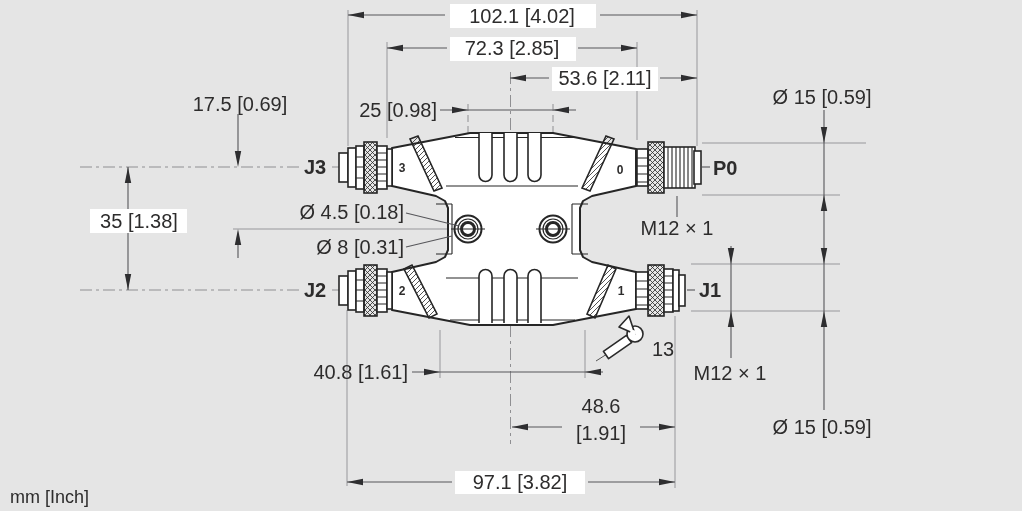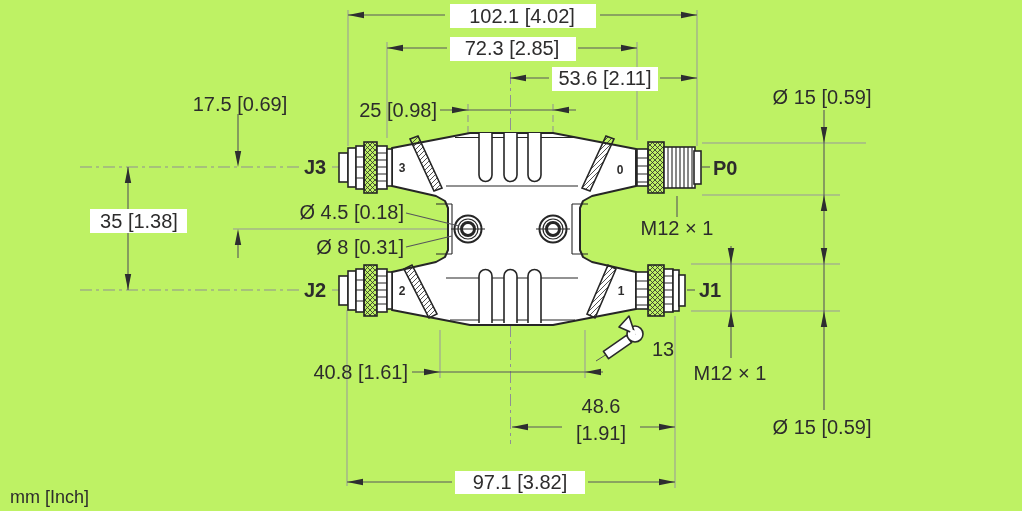--- a/index.html
+++ b/index.html
@@ -1,16 +1,16 @@
 <!DOCTYPE html>
 <html><head>
 <meta charset="utf-8">
 <style>
   html,body{margin:0;padding:0;background:#ffffff;}
-  .stage{position:relative;width:1022px;height:511px;background:#bef264;overflow:hidden;
+  .stage{position:relative;width:1022px;height:511px;background:#e5e5e5;overflow:hidden;
          font-family:"Liberation Sans",sans-serif;text-align:right;}
   svg{position:absolute;left:0;top:0;}
   text{fill:#2d2c2c;font-family:"Liberation Sans",sans-serif;font-size:20px;}
   .dim{font-size:20px;}
   .port{font-size:20px;font-weight:600;}
   .pin{font-size:12px;font-weight:700;}
   .units{font-size:18px;}
   .outline{fill:#ffffff;stroke:#262626;stroke-width:2;stroke-linejoin:round;}
   .part{fill:#ffffff;stroke:#262626;stroke-width:1.6;}
   .thin{stroke:#262626;stroke-width:1.1;fill:none;}

